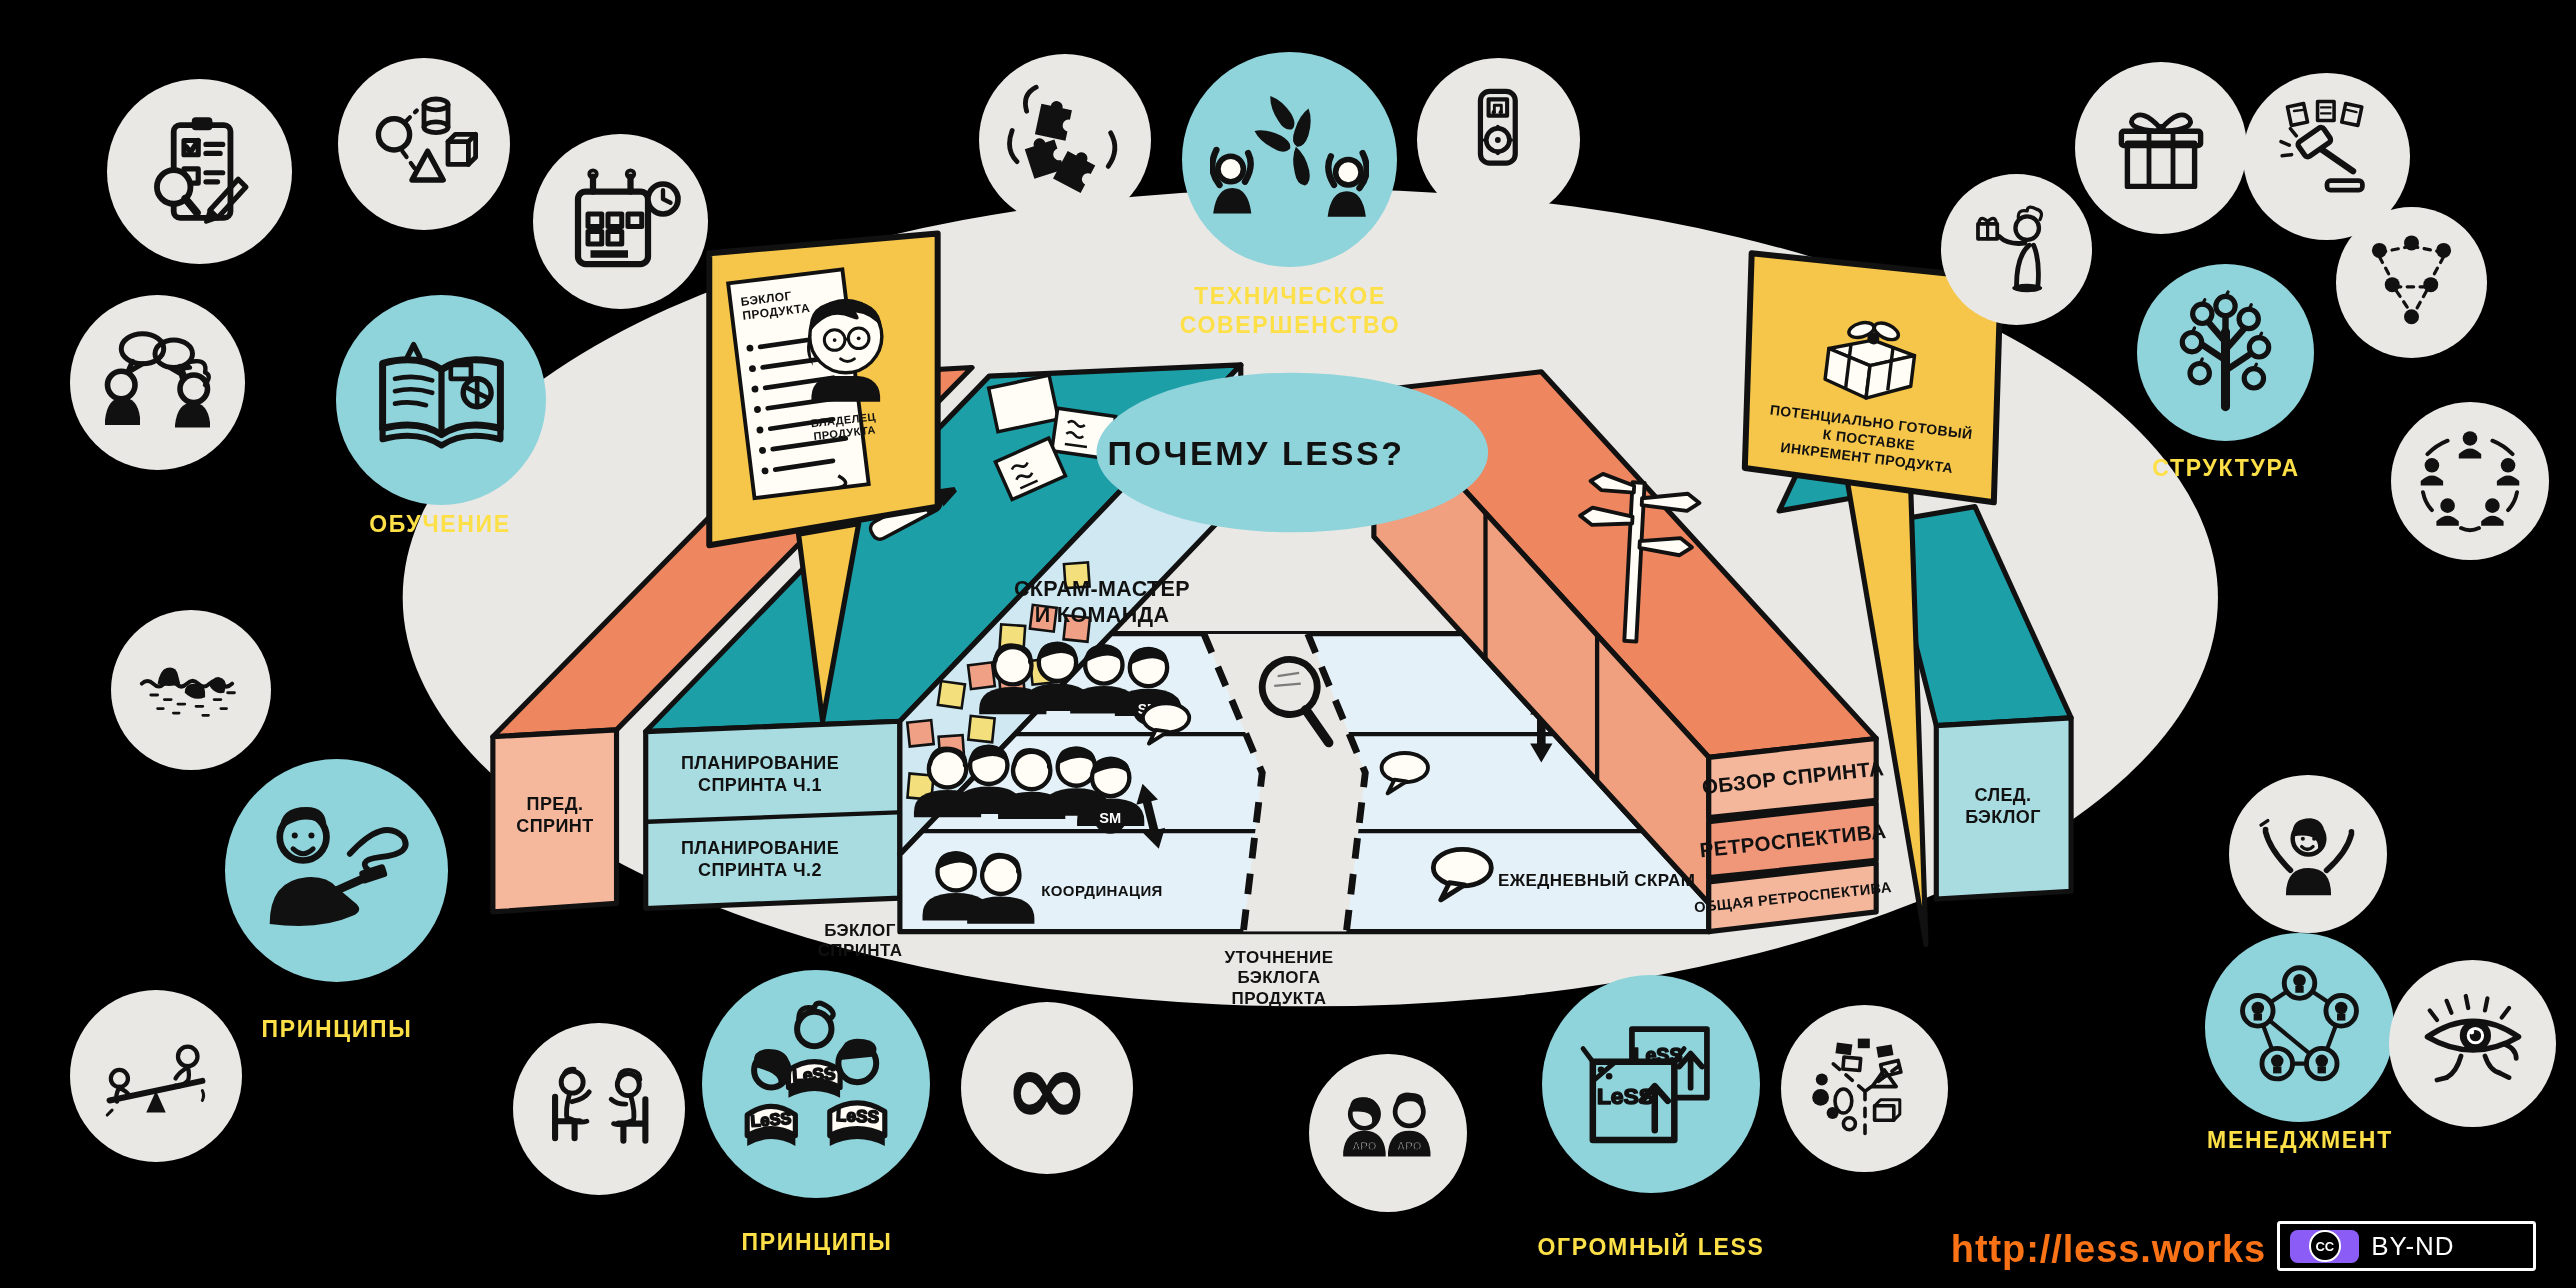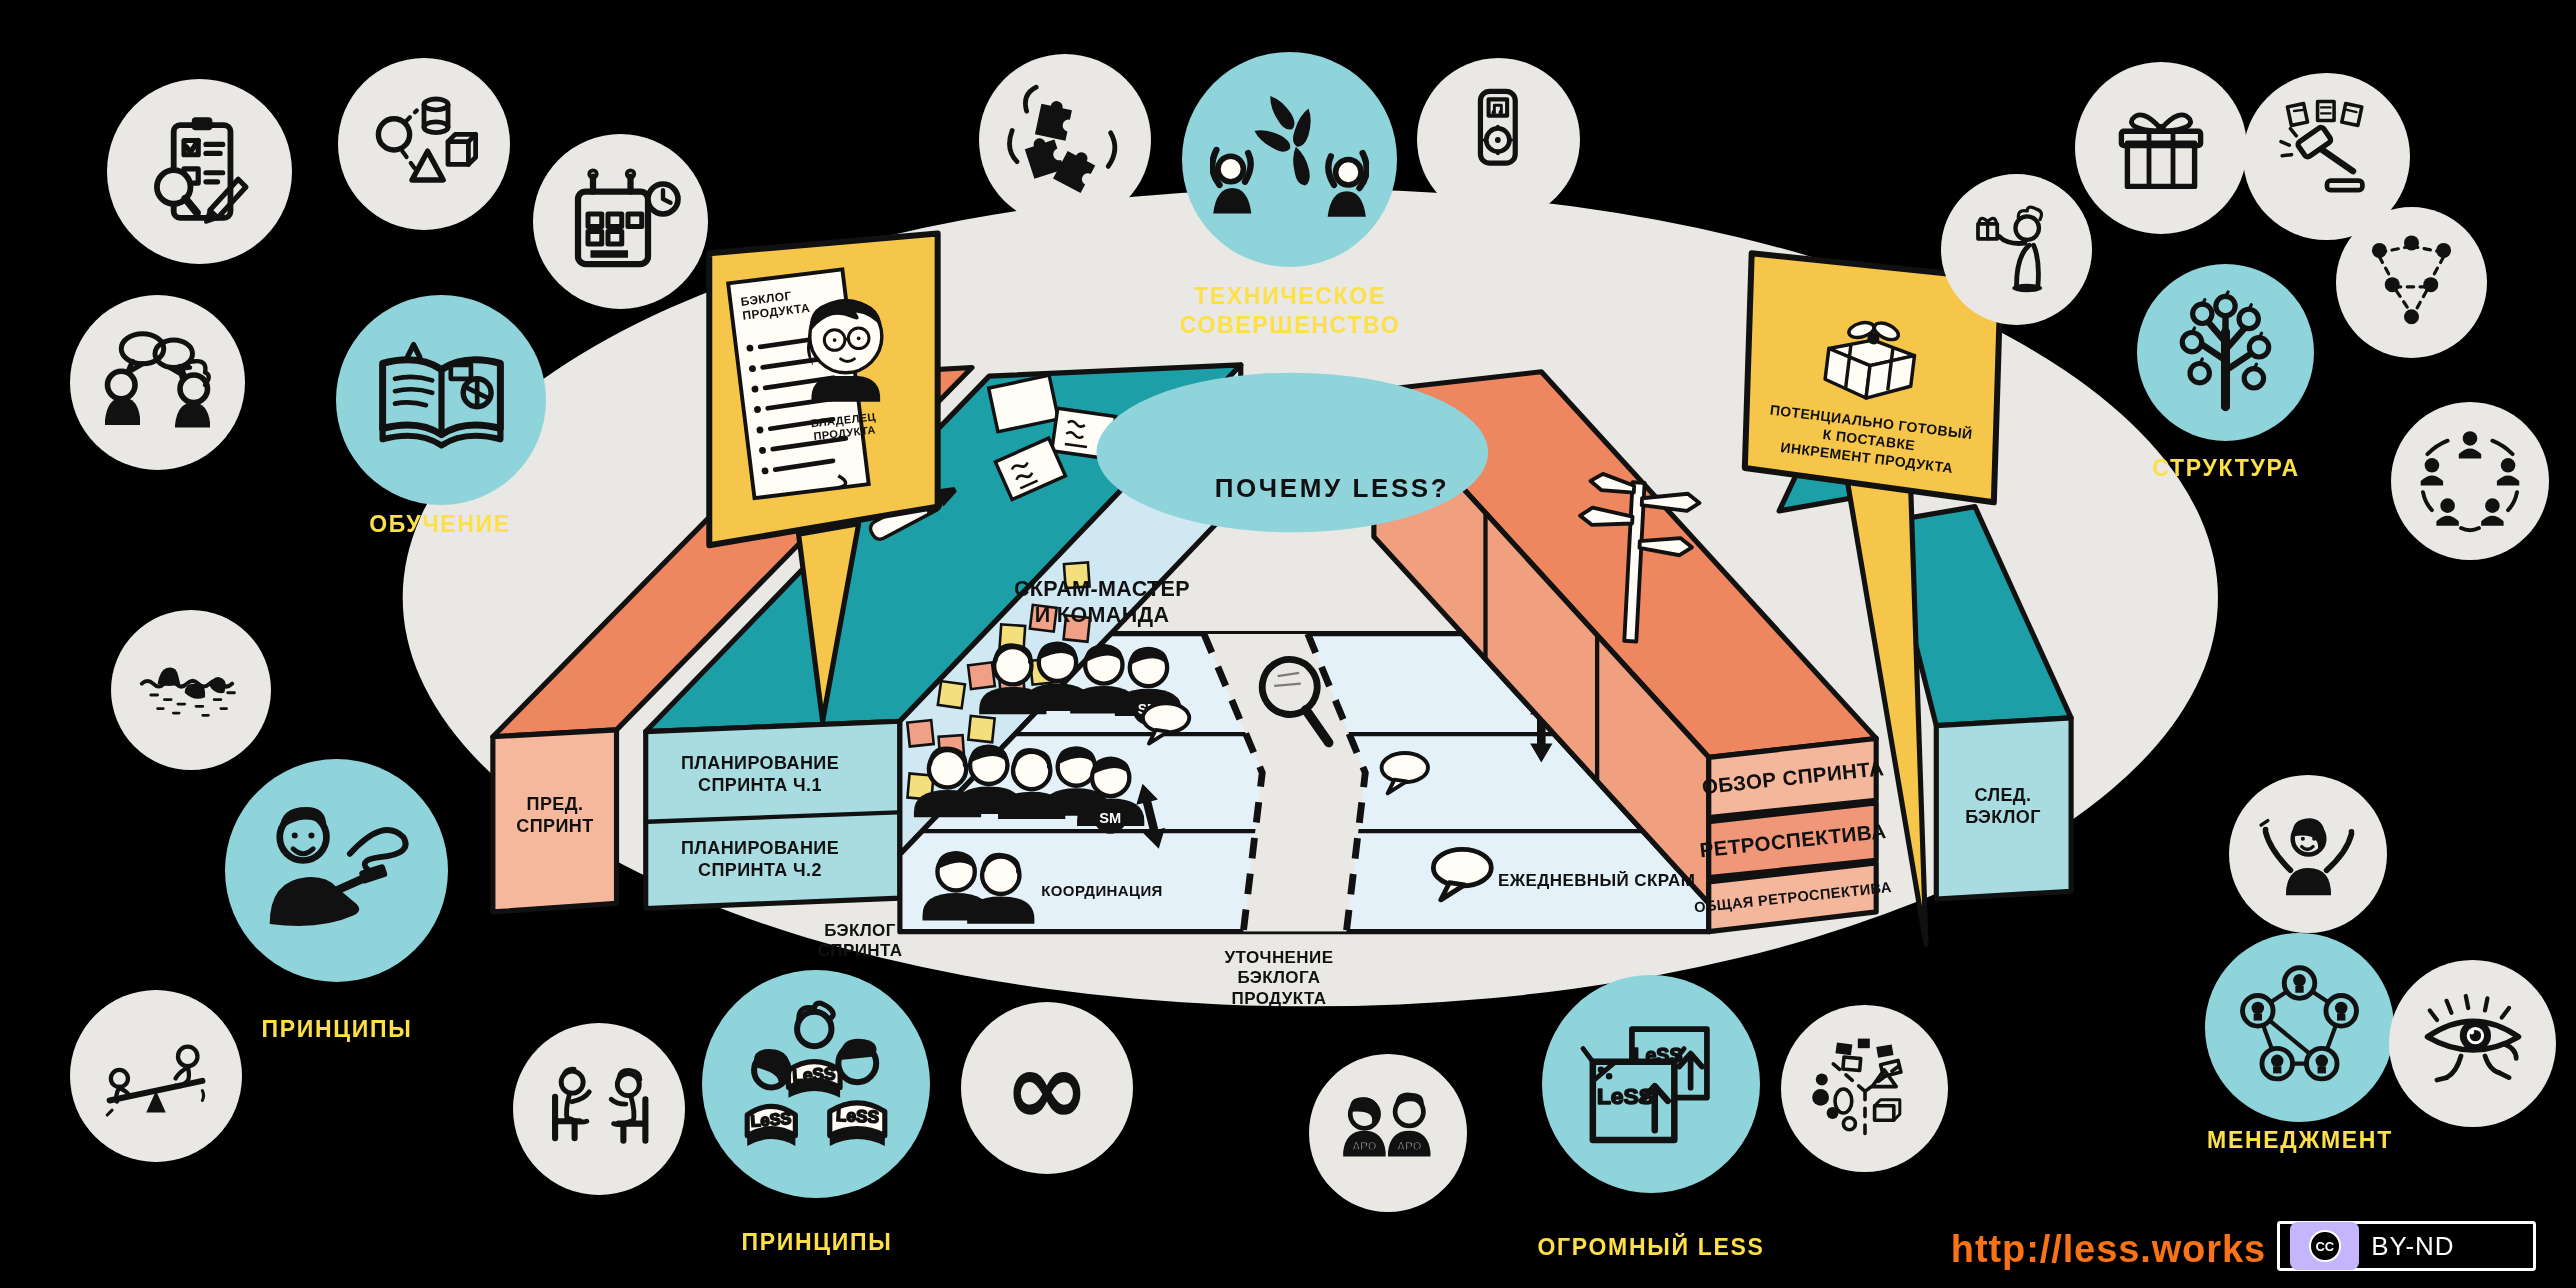--- a/index.html
+++ b/index.html
@@ -13,21 +13,21 @@
        text-align:center;white-space:pre-line;letter-spacing:1.7px;line-height:1.25;font-size:23px;}
   .blk{position:absolute;transform:translate(-50%,-50%);color:#111;font-weight:bold;
        text-align:center;white-space:pre-line;line-height:1.2;letter-spacing:0.4px;}
   .inf{font-family:"DejaVu Sans",sans-serif;font-size:103px;font-weight:bold;color:#111;line-height:1;}
   svg text{font-family:"Liberation Sans",sans-serif;font-weight:bold;}
   .footer-url{position:absolute;left:1923px;top:1228px;width:343px;text-align:right;
               font-size:38px;font-weight:bold;color:#f97316;letter-spacing:0.9px;}
   .cc-box{position:absolute;left:2277px;top:1221px;width:259px;height:50px;background:#000;
           border:3.4px solid #fff;border-radius:3.4px;display:flex;align-items:center;gap:12px;
           padding:0 10.3px;box-sizing:border-box;}
-  .cc-emblem{width:69px;height:48px;background:#c4b5fd;border-radius:7.7px;display:flex;
+  .cc-emblem{width:69px;height:33px;background:#8b5cf6;border-radius:7.7px;display:flex;
              align-items:center;justify-content:center;flex:none;}
   .cc-circle{width:27.5px;height:27.5px;border-radius:50%;background:#000;border:2.6px solid #fff;
              color:#fff;font-size:13px;font-weight:bold;display:flex;align-items:center;justify-content:center;}
   .cc-license{color:#fff;font-size:26px;font-weight:normal;letter-spacing:0.9px;}
 </style>
 </head>
 <body>
 
 <div id="canvas">
 
@@ -226,21 +226,21 @@
       <path d="M50,0 L50,36 L0,56 L0,18 Z" fill="#fffdf6"></path>
       <line x1="-25" y1="-3" x2="-25" y2="48"></line>
           <line x1="24" y1="-7" x2="24" y2="44"></line>
       <ellipse cx="-15" cy="-22" rx="15" ry="8" transform="rotate(-22 -15 -22)" fill="#fffdf6"></ellipse>
       <ellipse cx="14" cy="-24" rx="15" ry="8" transform="rotate(18 14 -24)" fill="#fffdf6"></ellipse>
       <circle cx="0" cy="-14" r="5" fill="#111"></circle>
     </g>
   </g>
 </svg>
 
-<div class="blk" style="left:1332px;top:453px;font-size:26px;letter-spacing:2.6px;margin-top:36px;">ПОЧЕМУ LESS?</div>
+<div class="blk" style="left:1256px;top:453px;font-size:34px;letter-spacing:2.6px;">ПОЧЕМУ LESS?</div>
 <div class="blk" style="left:555px;top:816px;font-size:18px;">ПРЕД.
 СПРИНТ</div>
 <div class="blk" style="left:760px;top:775px;font-size:18px;">ПЛАНИРОВАНИЕ
 СПРИНТА Ч.1</div>
 <div class="blk" style="left:760px;top:860px;font-size:18px;">ПЛАНИРОВАНИЕ
 СПРИНТА Ч.2</div>
 <div class="blk" style="left:1102px;top:591px;font-size:21.5px;margin-top:12px;">СКРАМ-МАСТЕР
 И КОМАНДА</div>
 <div class="blk" style="left:860px;top:941px;font-size:17px;">БЭКЛОГ
 СПРИНТА</div>

